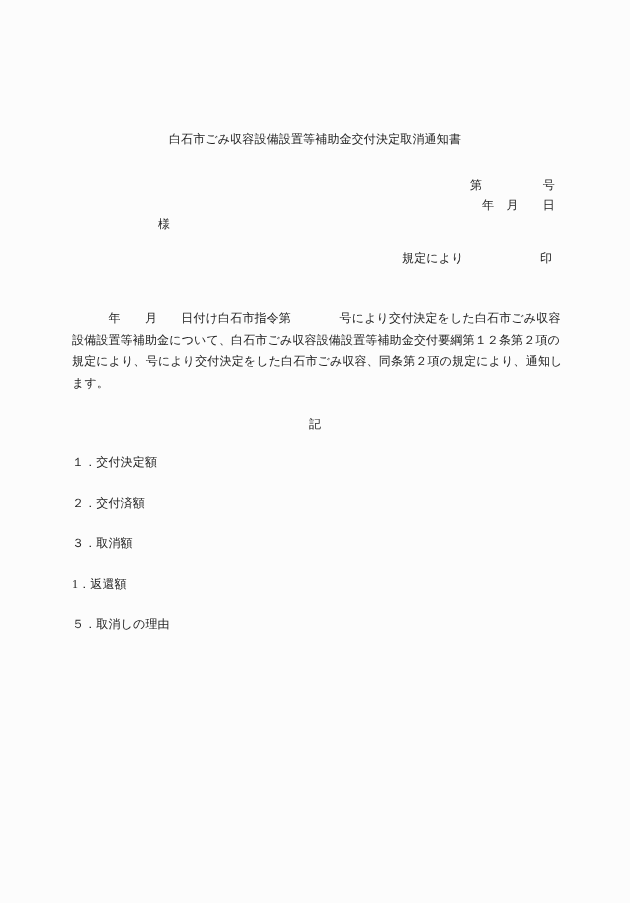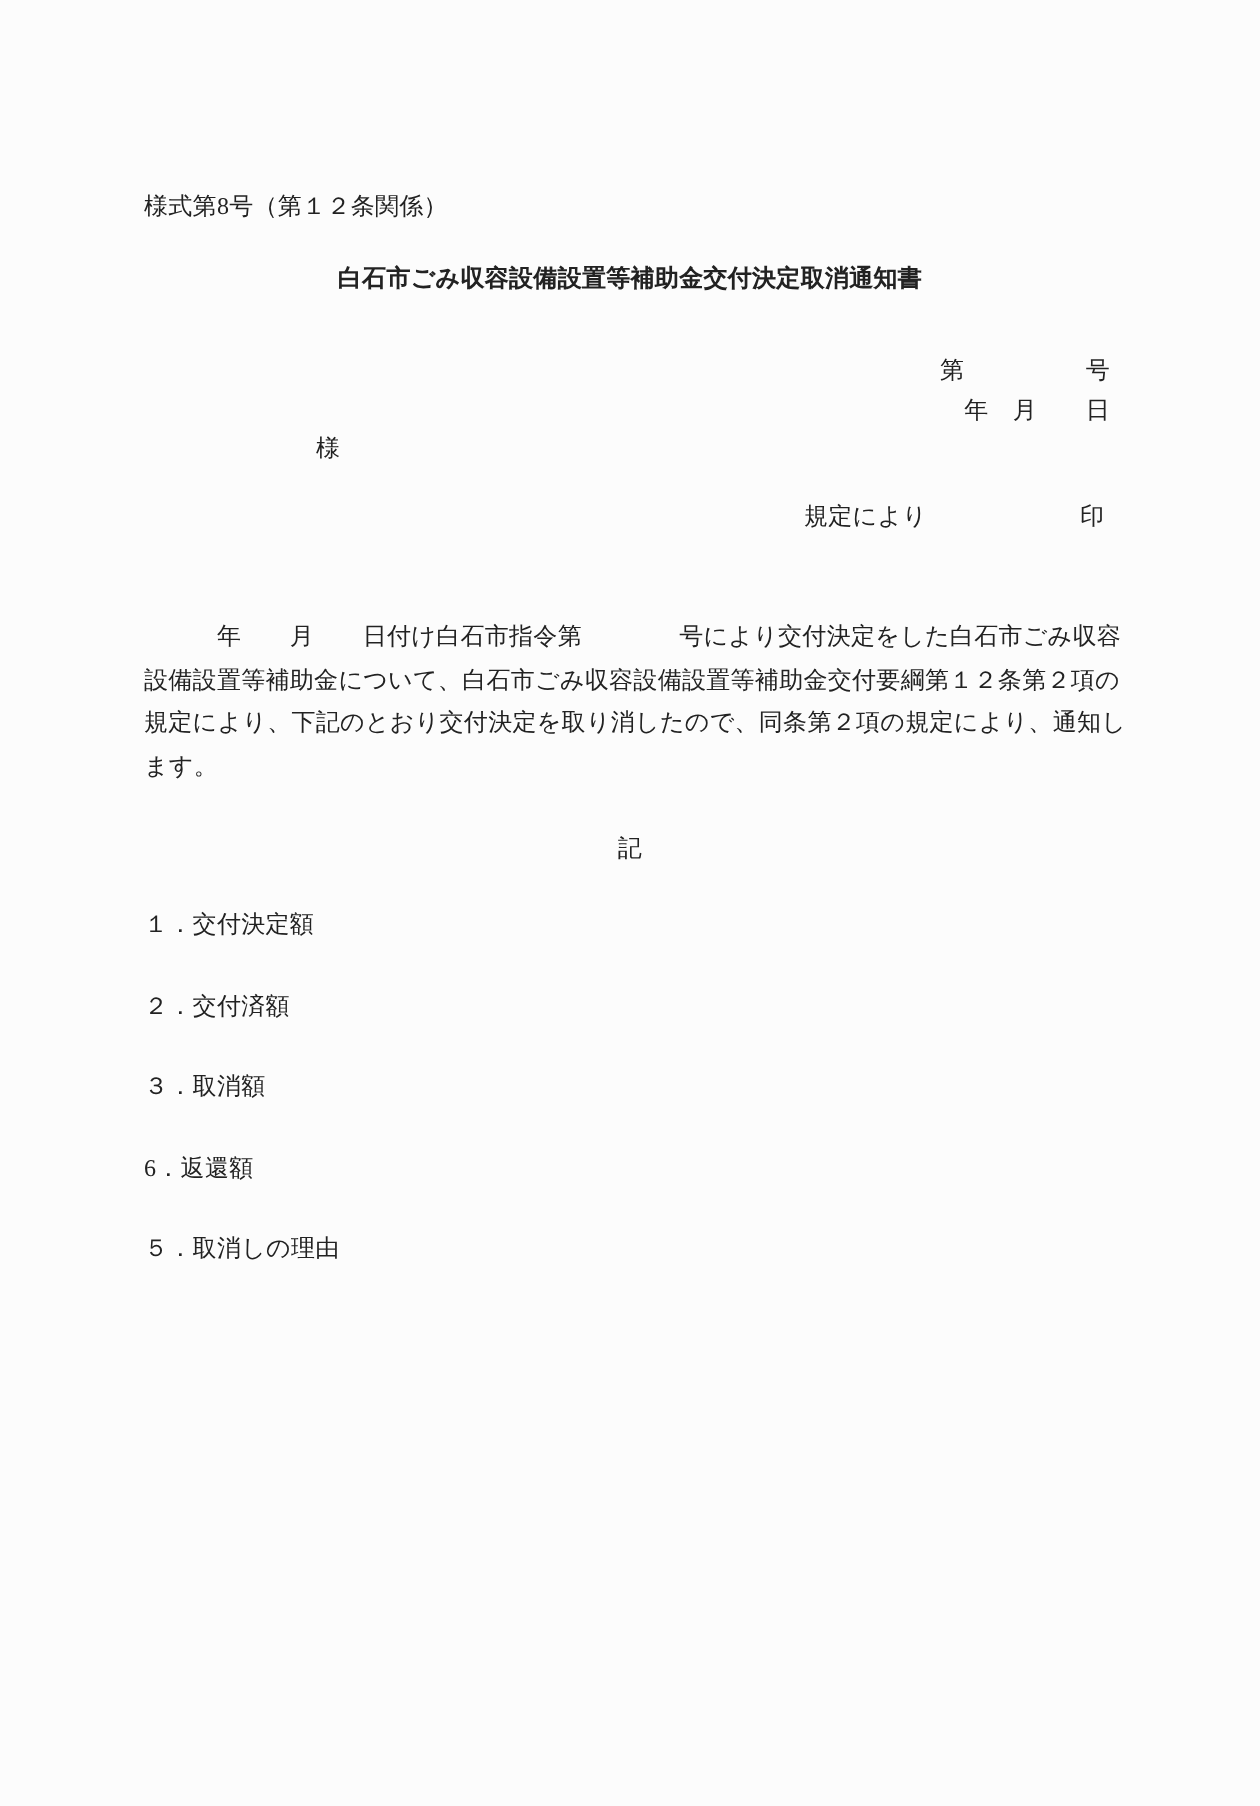--- a/index.html
+++ b/index.html
@@ -10,21 +10,21 @@
     background: #fcfcfc;
     color: #222222;
     font-family: "Liberation Serif", "DejaVu Serif", serif;
     font-size: 12px;
     letter-spacing: 0.15px;
     line-height: 1.25;
     overflow: hidden;
   }
   .abs { position: absolute; white-space: pre; }
   .form-label   { top: 96px;  left: 72px; }
-  .doc-title    { top: 132px; left: 72px; width: 486px; text-align: center; white-space: pre; font-weight: bold; }
+  .doc-title    { top: 132px; left: 72px; width: 486px; text-align: center; white-space: pre; }
   .doc-number   { top: 178px; right: 75px; text-align: right; }
   .date-line    { top: 198px; right: 75px; text-align: center; }
   .recipient    { top: 217px; left: 158px; }
   .sender-name  { top: 251px; left: 402px; }
   .seal-mark    { top: 251px; left: 540px; }
   .body-line-0  { top: 311px;   left: 72px; width: 486px; }
   .body-line-1  { top: 332.5px; left: 72px; width: 486px; }
   .body-line-2  { top: 354px;   left: 72px; width: 486px; }
   .body-line-3  { top: 375.5px; left: 72px; width: 486px; }
   .body-line-0, .body-line-1, .body-line-2 { text-align: justify; text-align-last: justify; }
@@ -33,44 +33,43 @@
   .item-1 { top: 495.5px; left: 72px; }
   .item-2 { top: 536px;   left: 72px; }
   .item-3 { top: 576.5px; left: 72px; }
   .item-4 { top: 617px;   left: 72px; }
 </style>
 </head>
 <body>
 
 <div class="page">
 
-  <div class="abs form-label">様式第8号（第１２条関係）</div>
 
   <div class="abs doc-title">白石市ごみ収容設備設置等補助金交付決定取消通知書</div>
 
   <div class="abs doc-number">第　　　　　号</div>
 
   <div class="abs date-line">年　月　　日</div>
 
   <div class="abs recipient">様</div>
 
   <div class="abs sender-name">規定により</div>
 
   <div class="abs seal-mark">印</div>
 
   <div>
     <div class="abs body-line-0">　　　年　　月　　日付け白石市指令第　　　　号により交付決定をした白石市ごみ収容</div>
     <div class="abs body-line-1">設備設置等補助金について、白石市ごみ収容設備設置等補助金交付要綱第１２条第２項の</div>
-    <div class="abs body-line-2">規定により、下記のとおり交付決定を取り消したので、同条第２項の規定により、通知し</div>
+    <div class="abs body-line-2">規定により、号により交付決定をした白石市ごみ収容、同条第２項の規定により、通知し</div>
     <div class="abs body-line-3">ます。</div>
   </div>
 
   <div class="abs section-marker">記</div>
 
   <div>
     <div class="abs item-0">１．交付決定額</div>
     <div class="abs item-1">２．交付済額</div>
     <div class="abs item-2">３．取消額</div>
-    <div class="abs item-3">6．返還額</div>
+    <div class="abs item-3">1．返還額</div>
     <div class="abs item-4">５．取消しの理由</div>
   </div>
 
 </div>
 
 </body></html>

